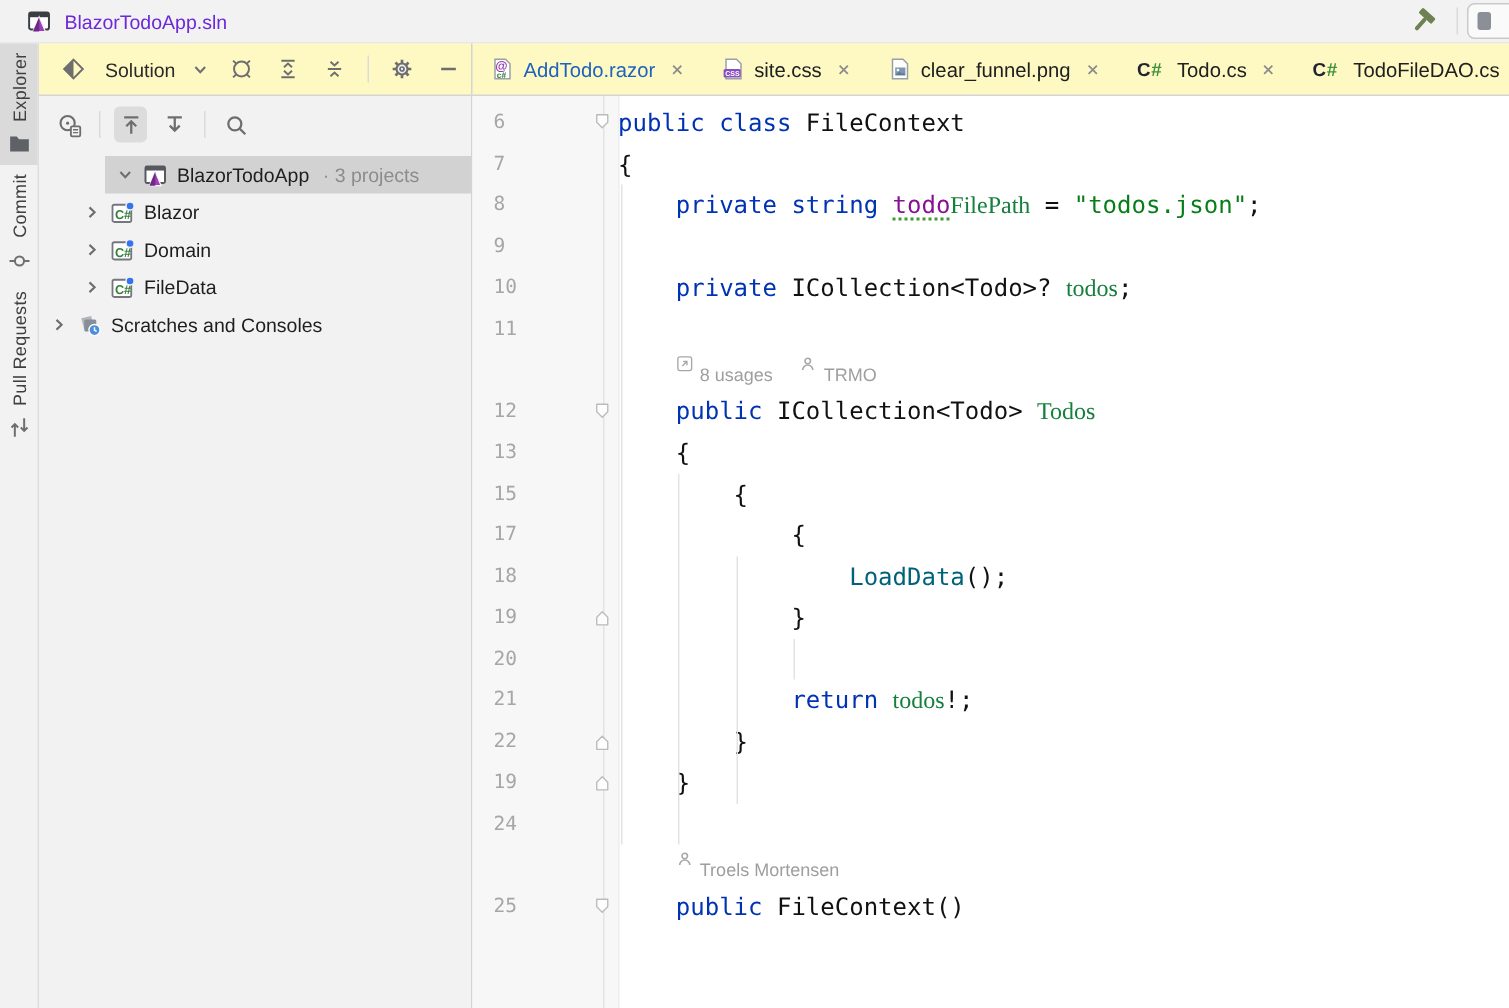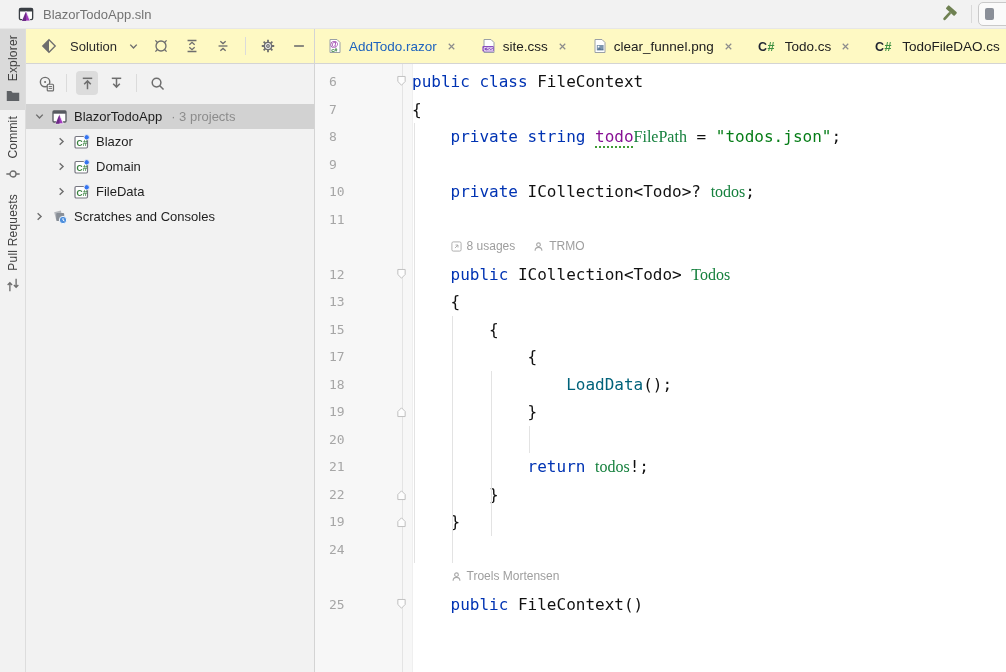--- a/index.html
+++ b/index.html
@@ -4,21 +4,21 @@
 <style>
   html,body{margin:0;padding:0;}
   body{width:1006px;height:672px;overflow:hidden;background:#F2F2F2;
        font-family:"Liberation Sans","DejaVu Sans",sans-serif;color:#1F1F1F;}
   .window{width:1006px;height:672px;display:flex;flex-direction:column;}
   .icn{display:inline-flex;align-items:center;justify-content:center;flex:none;}
   .icn svg{display:block;}
   
   .titlebar{height:28px;flex:none;display:flex;align-items:center;background:#F2F2F2;
             border-bottom:1px solid #E7E7E7;padding-left:18px;gap:8px;}
-  .title{font-size:13px;color:#737373;text-align:right;}
+  .title{font-size:13px;color:#6d28d9;text-align:right;}
   .tb-right{margin-left:auto;display:flex;align-items:center;height:100%;}
   .hammer-btn{width:34px;height:24px;display:flex;align-items:center;justify-content:center;cursor:pointer;}
   .vsep{width:1px;height:18px;background:#D9D9D9;margin:0 6px;}
   .runbtn{width:34px;height:22px;border:1px solid #C9C9C9;background:#FAFAFA;border-radius:5px;
           margin-right:-14px;display:flex;align-items:center;padding-left:6px;}
   .runglyph{width:9px;height:12px;border-radius:2px;background:#8A8F98;}
   
   .below-title{flex:1;display:flex;min-height:0;}
   
   .stripe{width:25px;flex:none;background:#F2F2F2;border-right:1px solid #DDDDDD;
@@ -45,42 +45,42 @@
   .tab.sel{color:#1E63BE;}
   
   .bodyrow{flex:1;display:flex;min-height:0;}
   .treepanel{width:289px;flex:none;background:#F2F2F2;border-right:1px solid #D4D4D4;
              box-sizing:border-box;display:flex;flex-direction:column;}
   .ptoolbar{height:38px;flex:none;display:flex;align-items:center;gap:7px;padding-left:9px;}
   .ptool-sep{width:1px;height:18px;background:#DBDBDB;margin:0 2px;}
   .toolbtn.active{background:#DCDCDC;}
   .tree{margin-top:2px;}
   .trow{height:25px;display:flex;align-items:center;gap:4px;font-size:13px;cursor:pointer;}
-  .trow.sel{background:#D2D2D2;}
+  .trow.sel{background:#D2D2D2;margin-left:44px;}
   .trow .chev{width:17px;display:inline-flex;justify-content:center;}
   .tlabel{color:#1E1E1E;margin-left:2px;}
   .tmeta{color:#8C8C8C;margin-left:5px;}
   
   .editor{flex:1;position:relative;background:#FFFFFF;overflow:hidden;cursor:text;}
   .gutter-bg{position:absolute;left:0;top:0;bottom:0;width:97px;background:#F7F7F7;
              border-right:1px solid #EFEFEF;}
   .fold-line{position:absolute;left:87px;top:0;bottom:0;width:1px;background:#E4E4E4;}
   #edrows{position:relative;padding-top:4px;}
   .ed-row{height:27.5px;display:flex;align-items:center;position:relative;}
   .lnum{width:76px;flex:none;box-sizing:border-box;padding-left:14px;
         font:13px "DejaVu Sans Mono",monospace;color:#A6A6A6;cursor:pointer;}
   .foldc{width:21px;flex:none;display:inline-flex;justify-content:center;cursor:pointer;z-index:1;}
   .codeline{white-space:pre;font:16px/27.5px "DejaVu Sans Mono",monospace;color:#111111;}
   .tk-kw{color:#0033B3;}
   .tk-str{color:#067D17;}
   .tk-fld{color:#15803d;font-family:Liberation Serif, serif;}
   .tk-mth{color:#00627A;}
   .tk-pl{color:#111111;}
   .tk-typo{color:#871094;text-decoration:underline dotted #3F9C35 2px;text-underline-offset:4px;}
-  .inlay{display:inline-flex;align-items:center;font-size:12px;color:#9E9E9E;
+  .inlay{display:inline-flex;align-items:flex-start;font-size:12px;color:#9E9E9E;
          font-family:"Liberation Sans",sans-serif;gap:5px;}
   .inlay-gap{width:8px;}
   .iguide{position:absolute;width:1px;background:#E3E3E3;}
 </style>
 </head>
 <body>
 
 <div class="window">
 
   <div class="titlebar">

